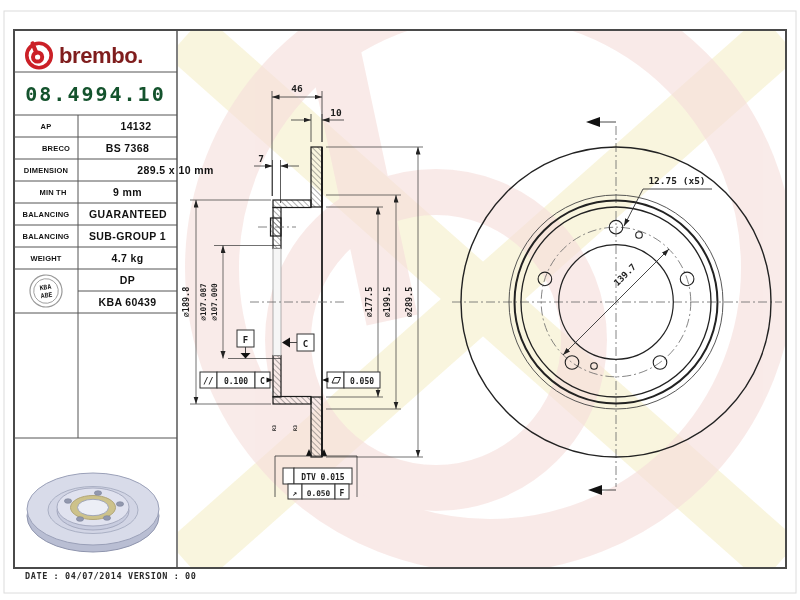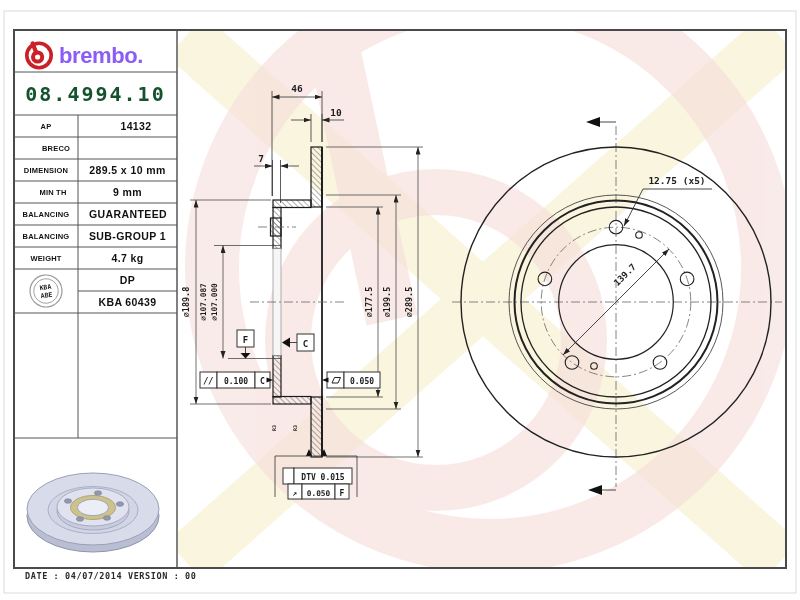--- a/index.html
+++ b/index.html
@@ -4,21 +4,21 @@
 <style>
   html,body{margin:0;padding:0;width:800px;height:600px;background:#fff;overflow:hidden;}
   body{font-family:"Liberation Sans", sans-serif;position:relative;}
   .abs{position:absolute;}
   #stage{position:absolute;left:0;top:0;width:800px;height:600px;}
   svg text{font-family:"DejaVu Sans Mono","DejaVu Sans",monospace;fill:#1d1d1d;font-weight:bold;}
   .tb-label{font-size:7.5px;font-weight:bold;color:#111;text-align:center;letter-spacing:0.2px;
             display:flex;align-items:center;justify-content:center;}
   .tb-value{font-size:10.5px;font-weight:bold;color:#111;text-align:center;letter-spacing:0.4px;
             display:flex;align-items:center;justify-content:center;white-space:nowrap;}
-  .wordmark{font-size:22px;font-weight:900;color:#8b5cf6;letter-spacing:-0.4px;}
+  .wordmark{font-size:22px;font-weight:900;color:#7f1d1d;letter-spacing:-0.4px;}
   .partnum{font-family:"DejaVu Sans Mono",monospace;font-size:20px;font-weight:bold;color:#14532d;
            letter-spacing:2px;display:flex;align-items:center;justify-content:center;}
   .footer{font-family:"DejaVu Sans Mono",monospace;font-size:8.5px;font-weight:bold;color:#2a2a2a;letter-spacing:0.6px;}
 </style>
 </head>
 <body>
 
 <div id="stage">
 
 <svg width="800" height="600" viewBox="0 0 800 600">
@@ -289,22 +289,23 @@
   </svg>
 </div>
 <div class="abs wordmark" style="left:59px;top:43px;">brembo.</div>
 
 <div class="abs partnum" style="left:14px;top:72px;width:163px;height:43px;">08.4994.10</div>
 
 
 <div class="abs tb-label" style="left:14px;top:115px;width:64px;height:22px;">AP</div>
 <div class="abs tb-value" style="left:78px;top:115px;width:116px;height:22px;">14132</div>
 <div class="abs tb-label" style="left:14px;top:137px;width:64px;height:22px;margin-left:10px;">BRECO</div>
+<div class="abs tb-value" style="left:78px;top:137px;width:99px;height:22px;">BS 7368</div>
 <div class="abs tb-label" style="left:14px;top:159px;width:64px;height:22px;">DIMENSION</div>
-<div class="abs tb-value" style="left:78px;top:159px;width:99px;height:22px;">289.5 x 10 mm</div>
+<div class="abs tb-value" style="left:78px;top:159px;width:99px;height:22px;padding-left:48px;">289.5 x 10 mm</div>
 <div class="abs tb-label" style="left:14px;top:181px;width:64px;height:22px;margin-left:7px;">MIN TH</div>
 <div class="abs tb-value" style="left:78px;top:181px;width:99px;height:22px;">9 mm</div>
 <div class="abs tb-label" style="left:14px;top:203px;width:64px;height:22px;">BALANCING</div>
 <div class="abs tb-value" style="left:78px;top:203px;width:100px;height:22px;">GUARANTEED</div>
 <div class="abs tb-label" style="left:14px;top:225px;width:64px;height:22px;">BALANCING</div>
 <div class="abs tb-value" style="left:78px;top:225px;width:99px;height:22px;">SUB-GROUP 1</div>
 <div class="abs tb-label" style="left:14px;top:247px;width:64px;height:22px;">WEIGHT</div>
 <div class="abs tb-value" style="left:78px;top:247px;width:99px;height:22px;">4.7 kg</div>
 <div class="abs tb-value" style="left:78px;top:269px;width:99px;height:22px;">DP</div>
 <div class="abs tb-value" style="left:78px;top:291px;width:99px;height:22px;">KBA 60439</div>

